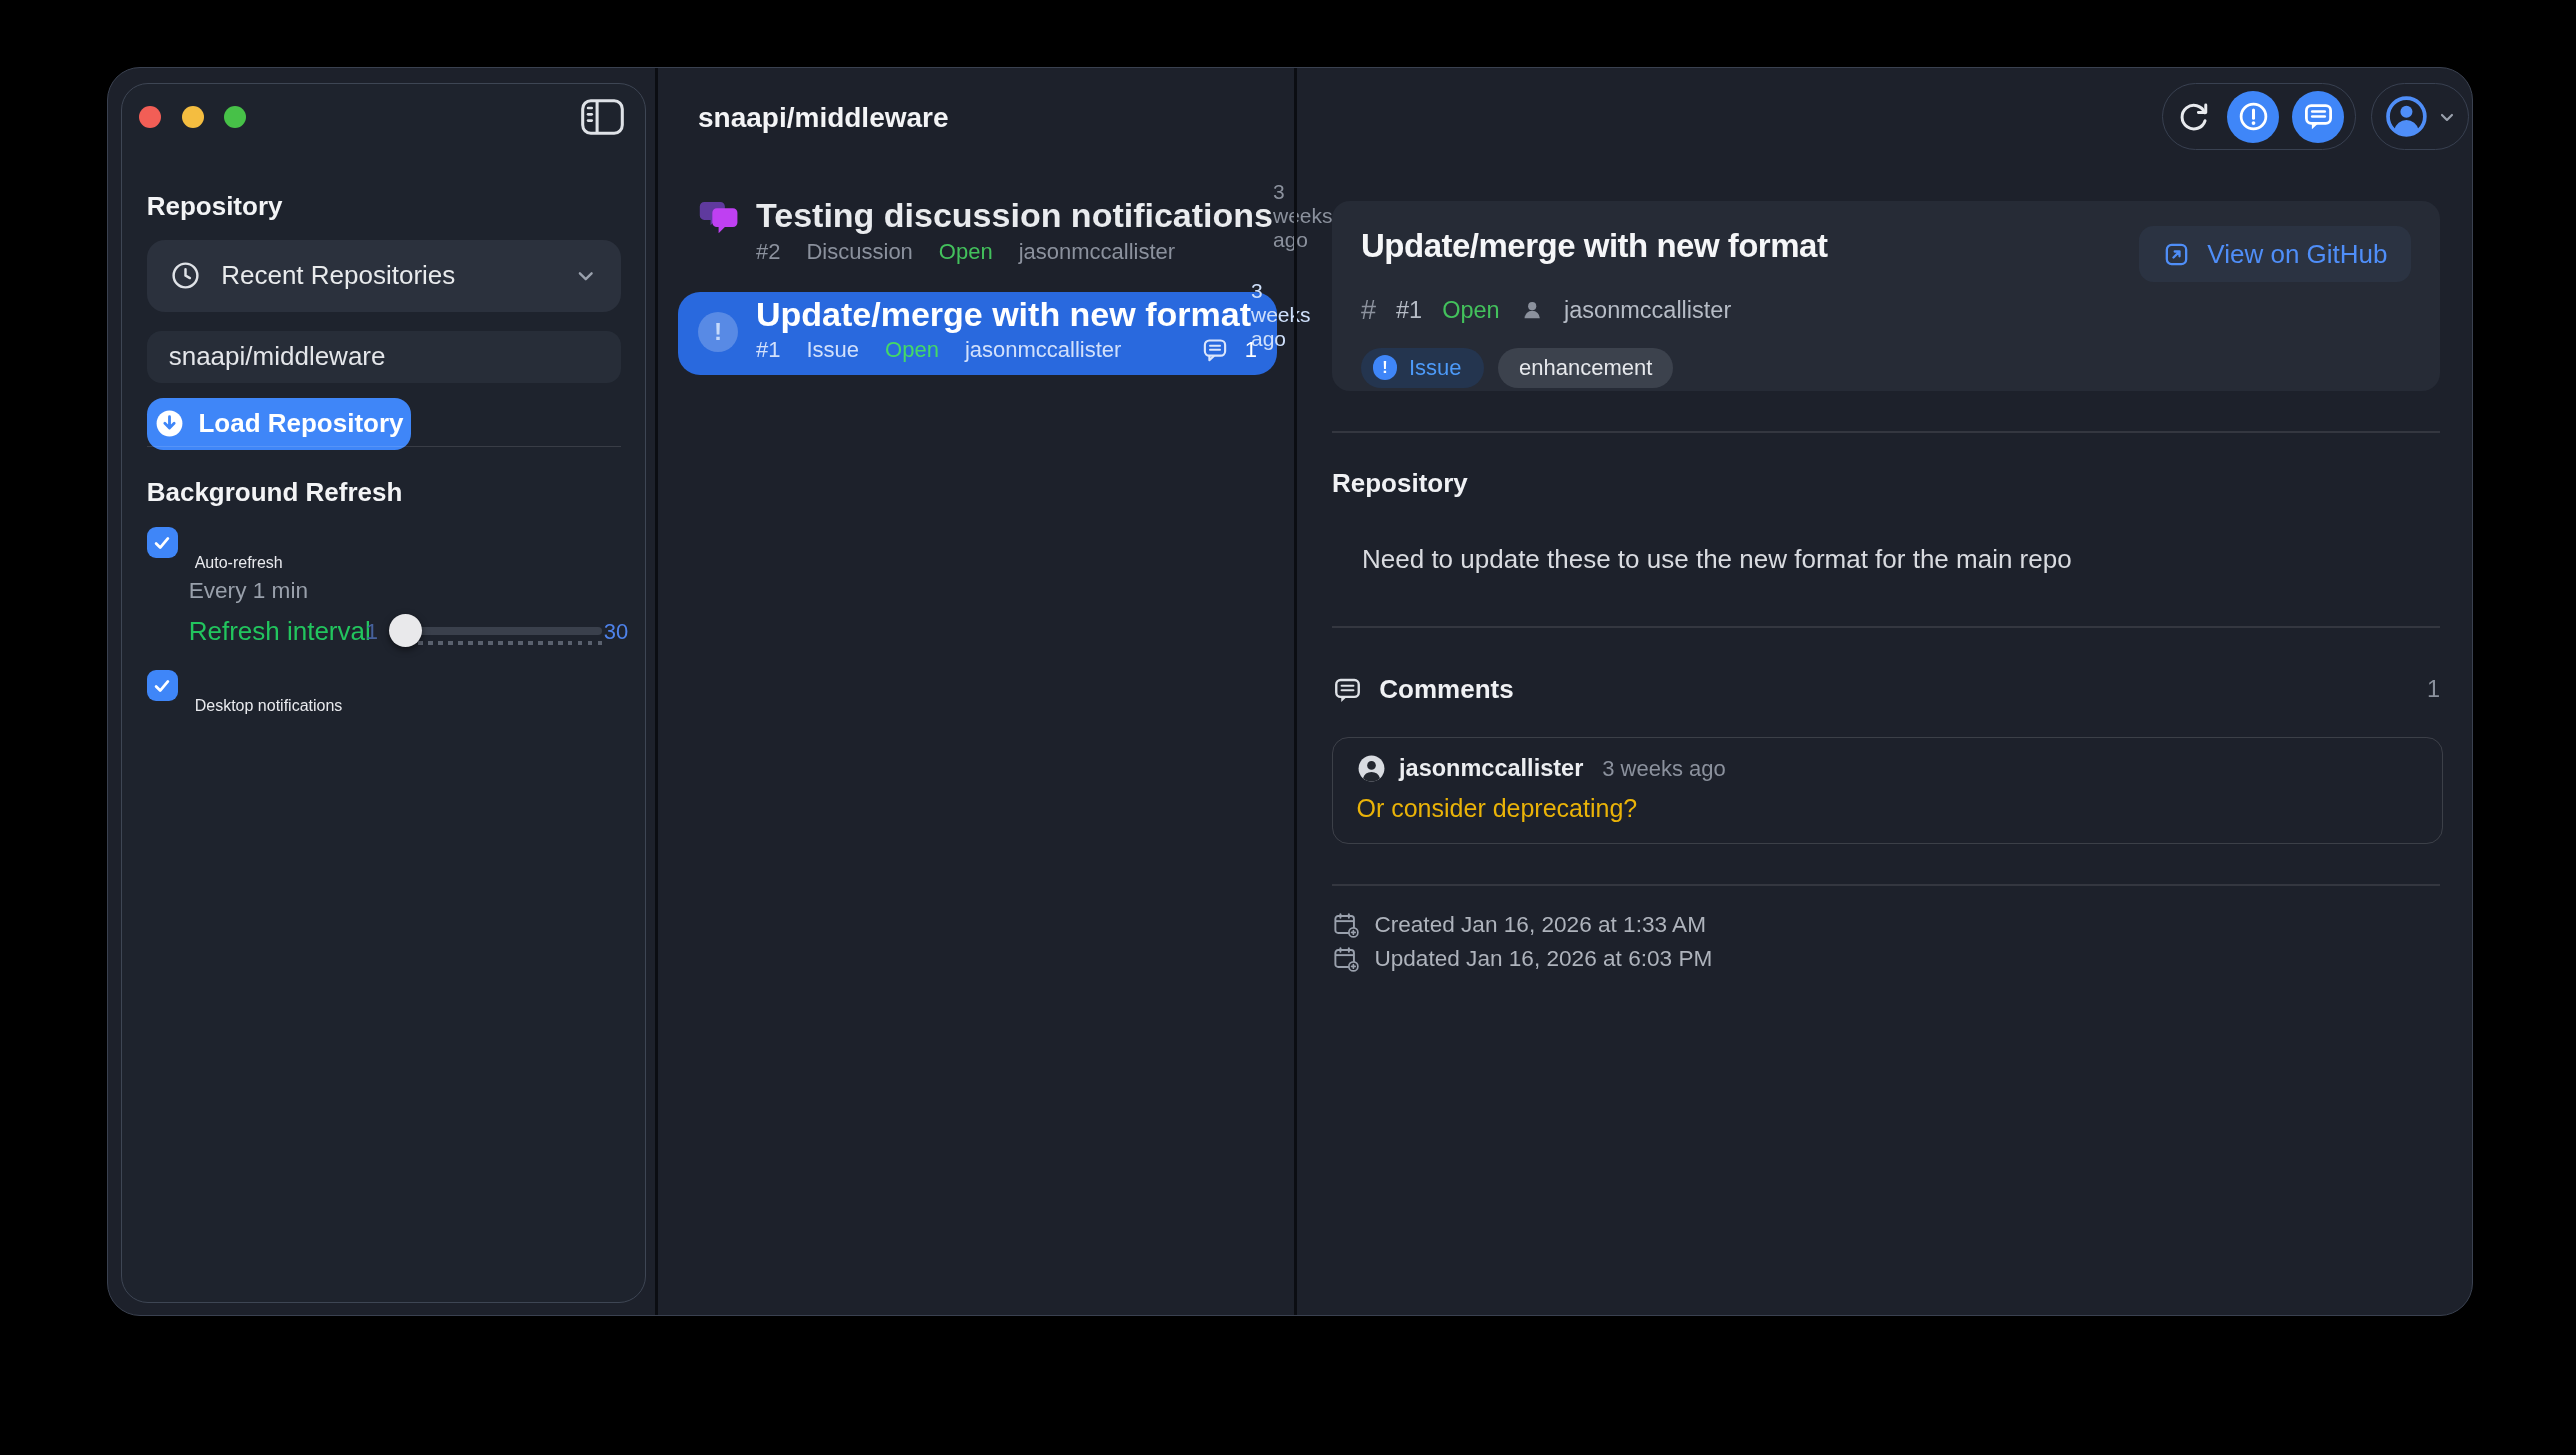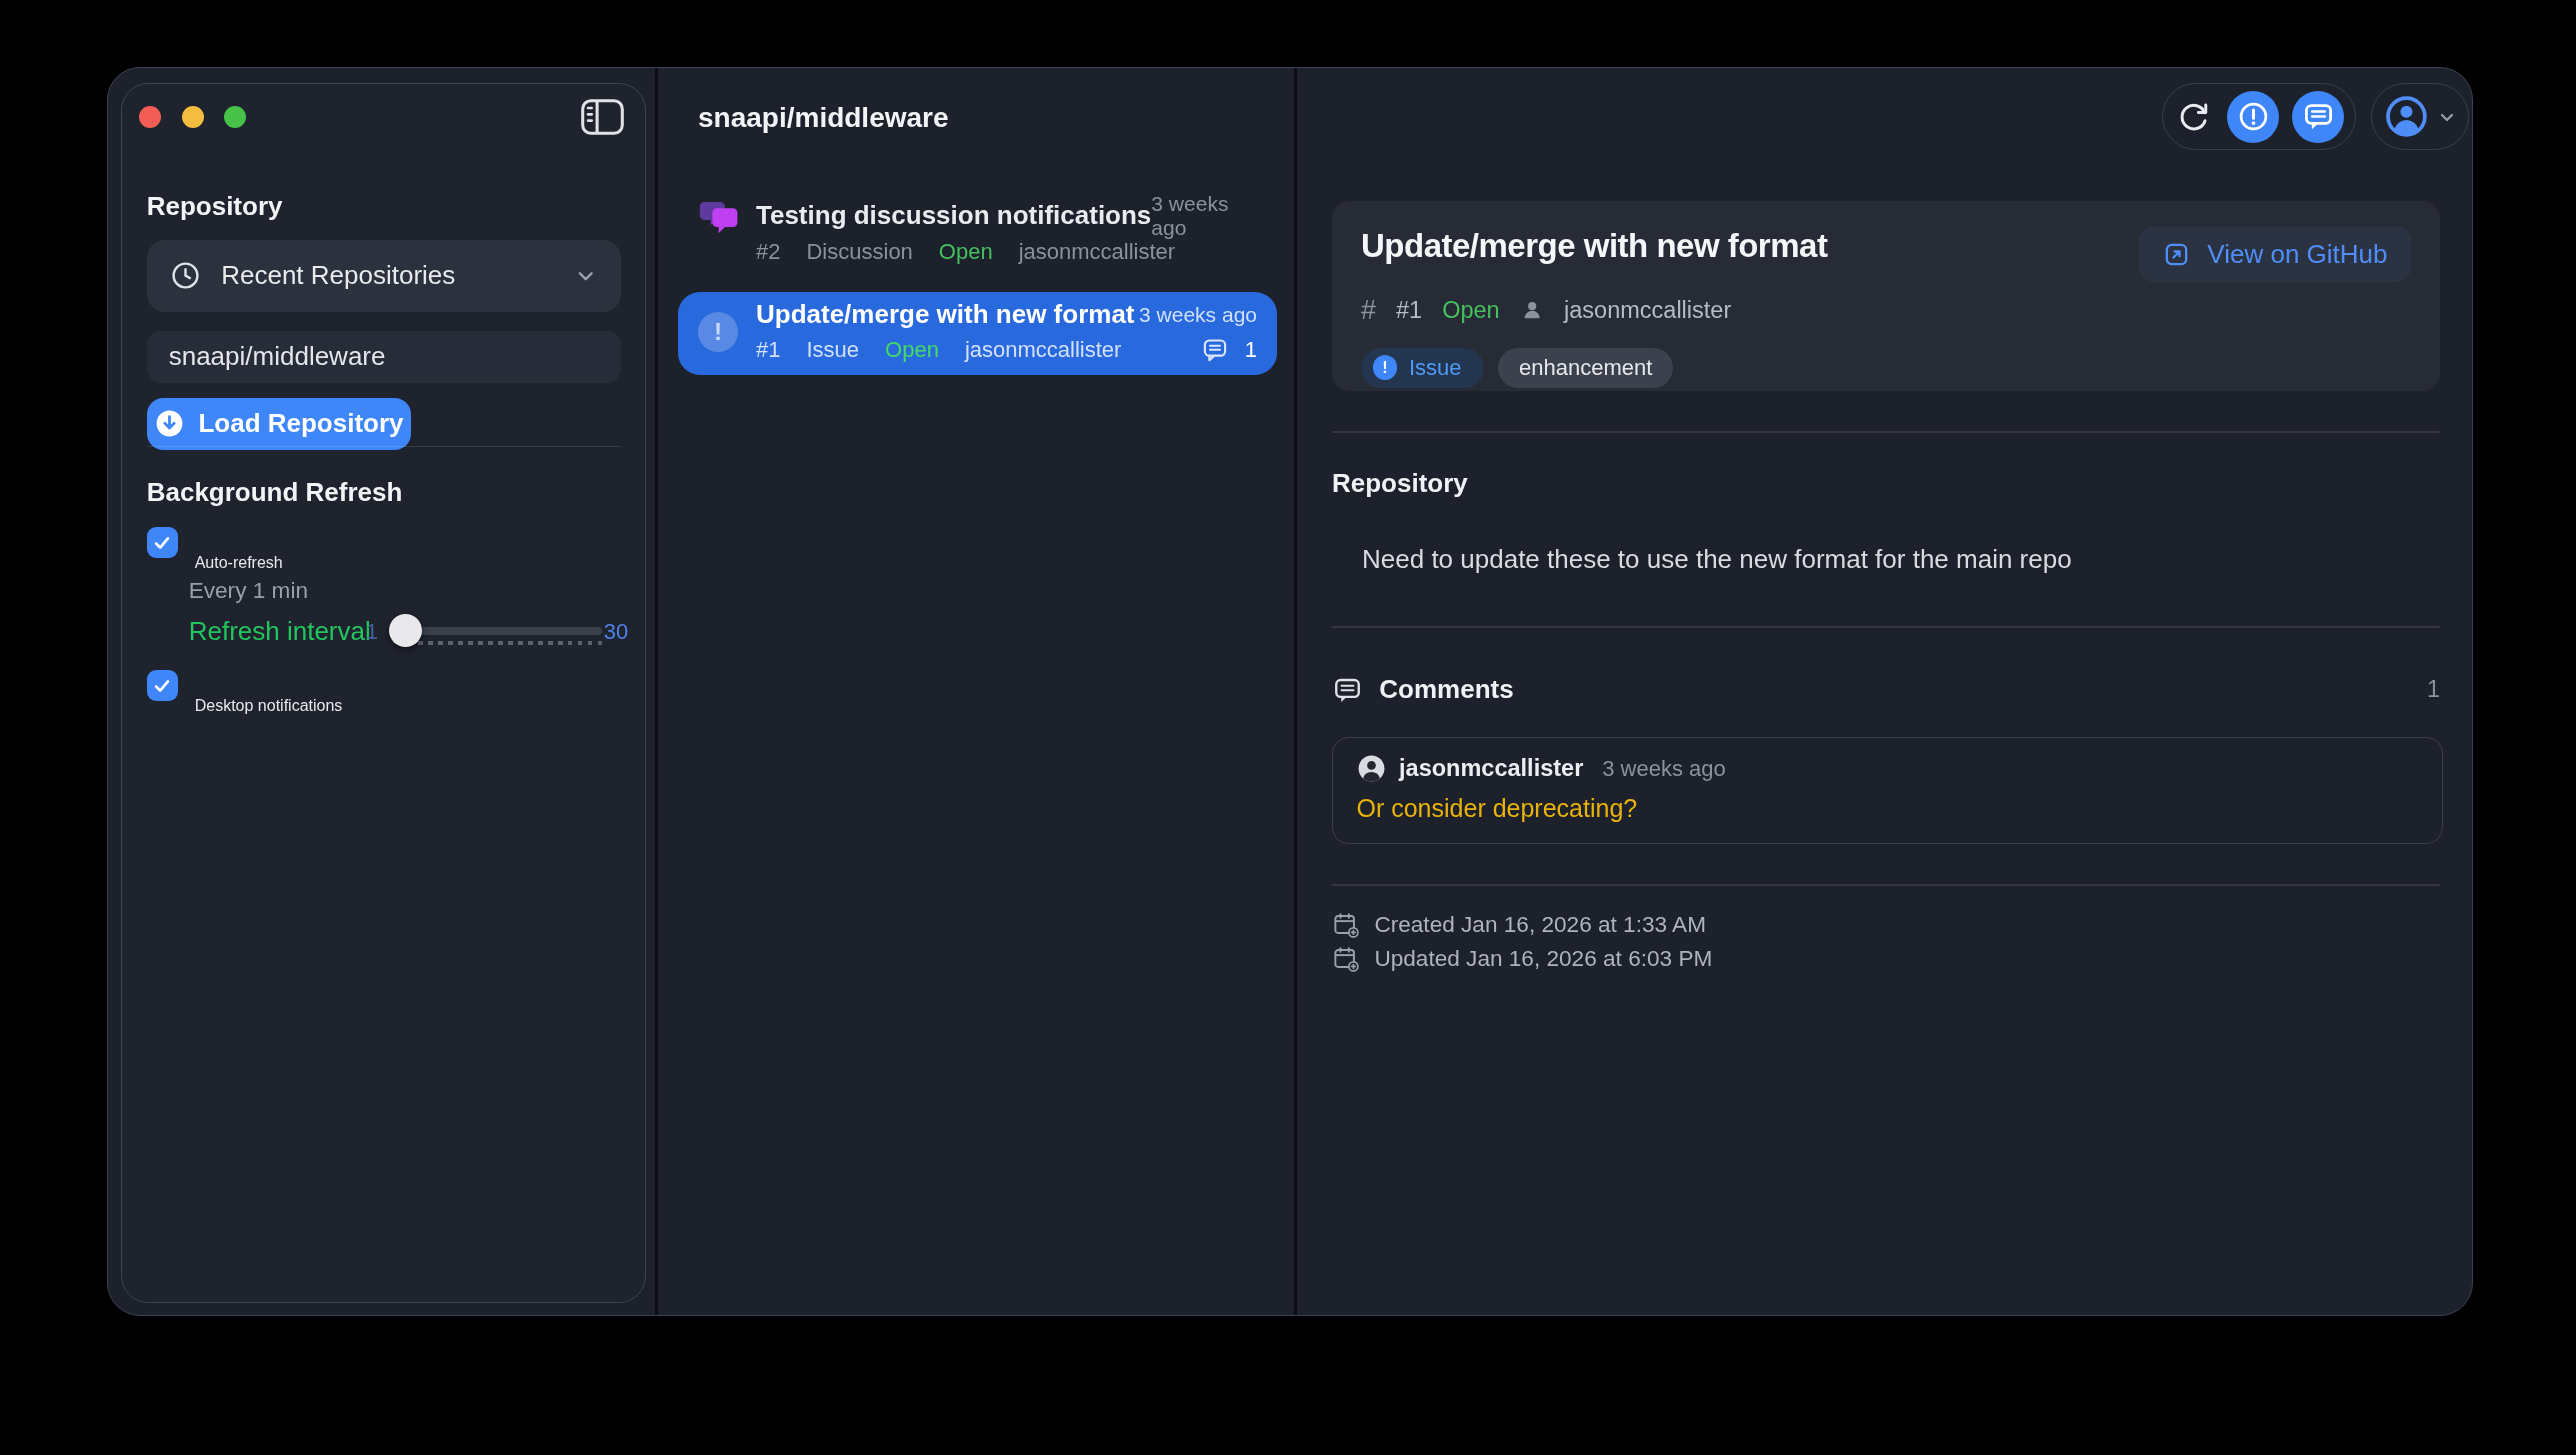--- a/index.html
+++ b/index.html
@@ -71,21 +71,21 @@
     background:#e9e9eb; border-radius:50%; box-shadow:0 2.7px 7.2px rgba(0,0,0,0.5); cursor:pointer;
   }
 
   
   .list-title { position:absolute; left:590px; top:33px; font-size:28px; font-weight:700; color:#f3f4f6; line-height:33px; }
   .row { position:absolute; left:570px; width:599px; border-radius:22px; cursor:pointer; }
   .row.r0 { top:126px; height:91px; }
   .row.r1 { top:224px; height:83px; background:#2969de; }
   .row .ric { position:absolute; left:20px; }
   .row .titleline { position:absolute; left:78px; right:20px; display:flex; align-items:center; }
-  .row .rtitle { font-size:26px; font-weight:600; color:#e9ebee; white-space:nowrap; }
+  .row .rtitle { font-size:34px; font-weight:600; color:#e9ebee; white-space:nowrap; }
   .row .rtime { margin-left:auto; font-size:21px; color:#8b919d; }
   .row.r1 .rtitle { color:#ffffff; }
   .row.r1 .rtime { color:#cfe0fb; }
   .row .metaline { position:absolute; left:78px; right:20px; display:flex; align-items:center; gap:26px; font-size:22px; color:#8b919d; }
   .row .open { color:#43c15c; }
   .row.r1 .metaline { color:#d2e0fb; }
   .row.r1 .open { color:#45d966; }
   .row .ccount { margin-left:auto; display:flex; align-items:center; gap:15.4px; color:#fff; font-size:22px; }
   .issue-circle {
     width:40px; height:40px; border-radius:50%; background:rgba(255,255,255,0.22);

